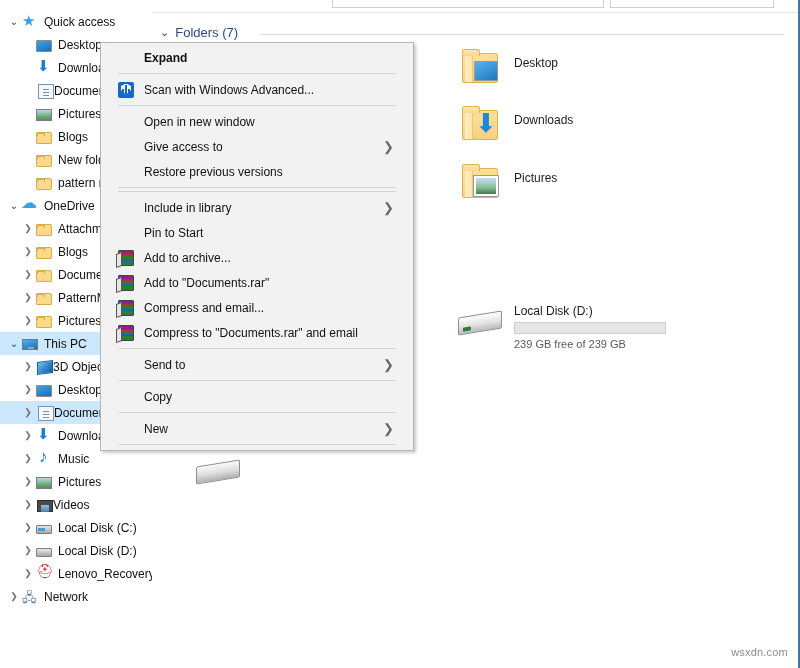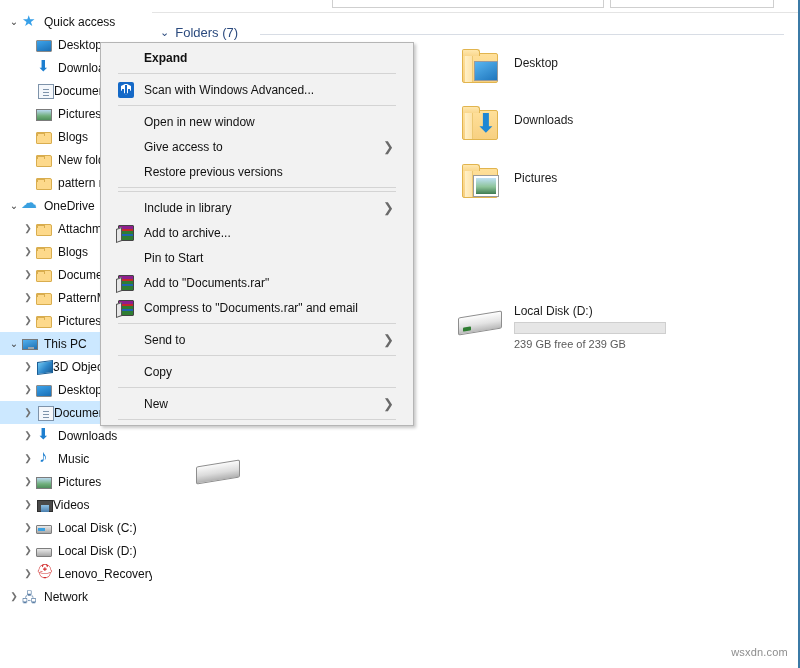--- a/index.html
+++ b/index.html
@@ -684,32 +684,36 @@
       <div class="ctx-item">
         <span>Restore previous versions</span>
       </div>
       <div class="ctx-sep"></div>
       <div class="ctx-sep"></div>
       <div class="ctx-item">
         <span>Include in library</span>
         <span class="ctx-arrow">❯</span>
       </div>
       <div class="ctx-item">
+        <span>Pin to Start</span>
+      </div>
+      <div class="ctx-item">
         <span class="ctx-ico mi-rar"></span>
         <span>Add to archive...</span>
       </div>
       <div class="ctx-item">
-        <span>Pin to Start</span>
-      </div>
-      <div class="ctx-item">
         <span class="ctx-ico mi-rar"></span>
         <span>Add to "Documents.rar"</span>
       </div>
       <div class="ctx-item">
         <span class="ctx-ico mi-rar"></span>
+        <span>Compress and email...</span>
+      </div>
+      <div class="ctx-item">
+        <span class="ctx-ico mi-rar"></span>
         <span>Compress to "Documents.rar" and email</span>
       </div>
       <div class="ctx-sep"></div>
       <div class="ctx-item">
         <span>Send to</span>
         <span class="ctx-arrow">❯</span>
       </div>
       <div class="ctx-sep"></div>
       <div class="ctx-item">
         <span>Copy</span>

